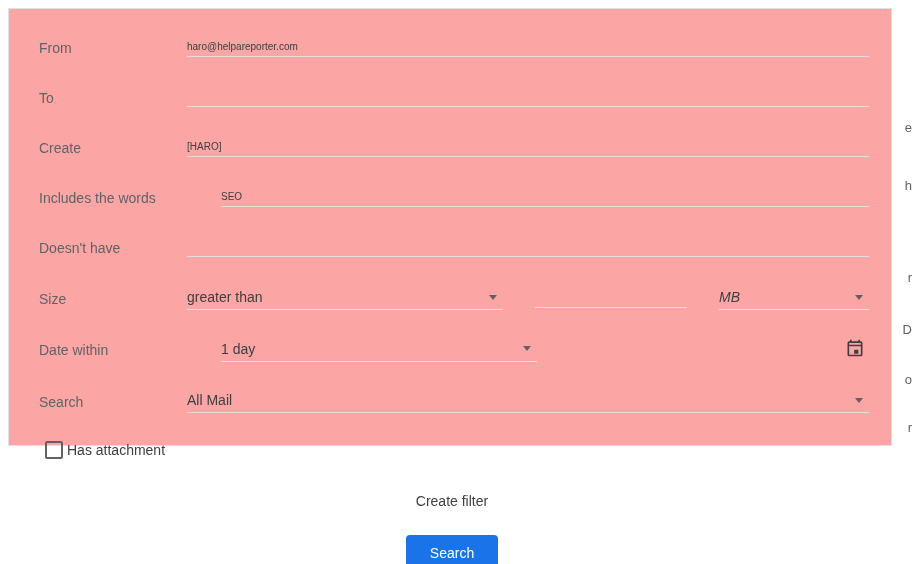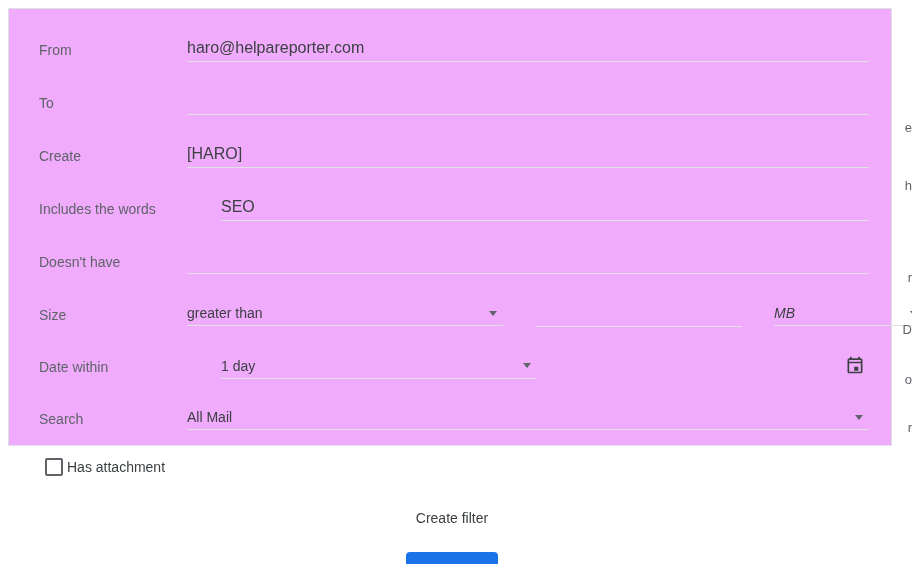--- a/index.html
+++ b/index.html
@@ -12,41 +12,41 @@
     overflow: hidden;
     position: relative;
   }
   .dialog {
     position: absolute;
     left: 8px;
     top: 8px;
     width: 884px;
     height: 438px;
     border: 1px solid #dfe1e5;
-    background: #f0abfc;
+    background: #fca5a5;
     padding: 28px 22px 14px 30px;
   }
   .row {
     display: flex;
     align-items: center;
     margin-bottom: 28px;
     min-height: 22px;
   }
   .label {
     color: #5f6368;
     font-size: 14px;
     width: 148px;
     flex-shrink: 0;
   }
   .label.wide { width: 182px; }
   .input-line {
     flex: 1;
     border: none;
     border-bottom: 1px solid #e0e0e0;
-    font-size: 16px;
+    font-size: 10px;
     color: #3c4043;
     padding: 2px 0 4px 0;
     background: transparent;
     outline: none;
   }
   .select-line {
     display: flex;
     align-items: center;
     justify-content: space-between;
     border-bottom: 1px solid #e0e0e0;

